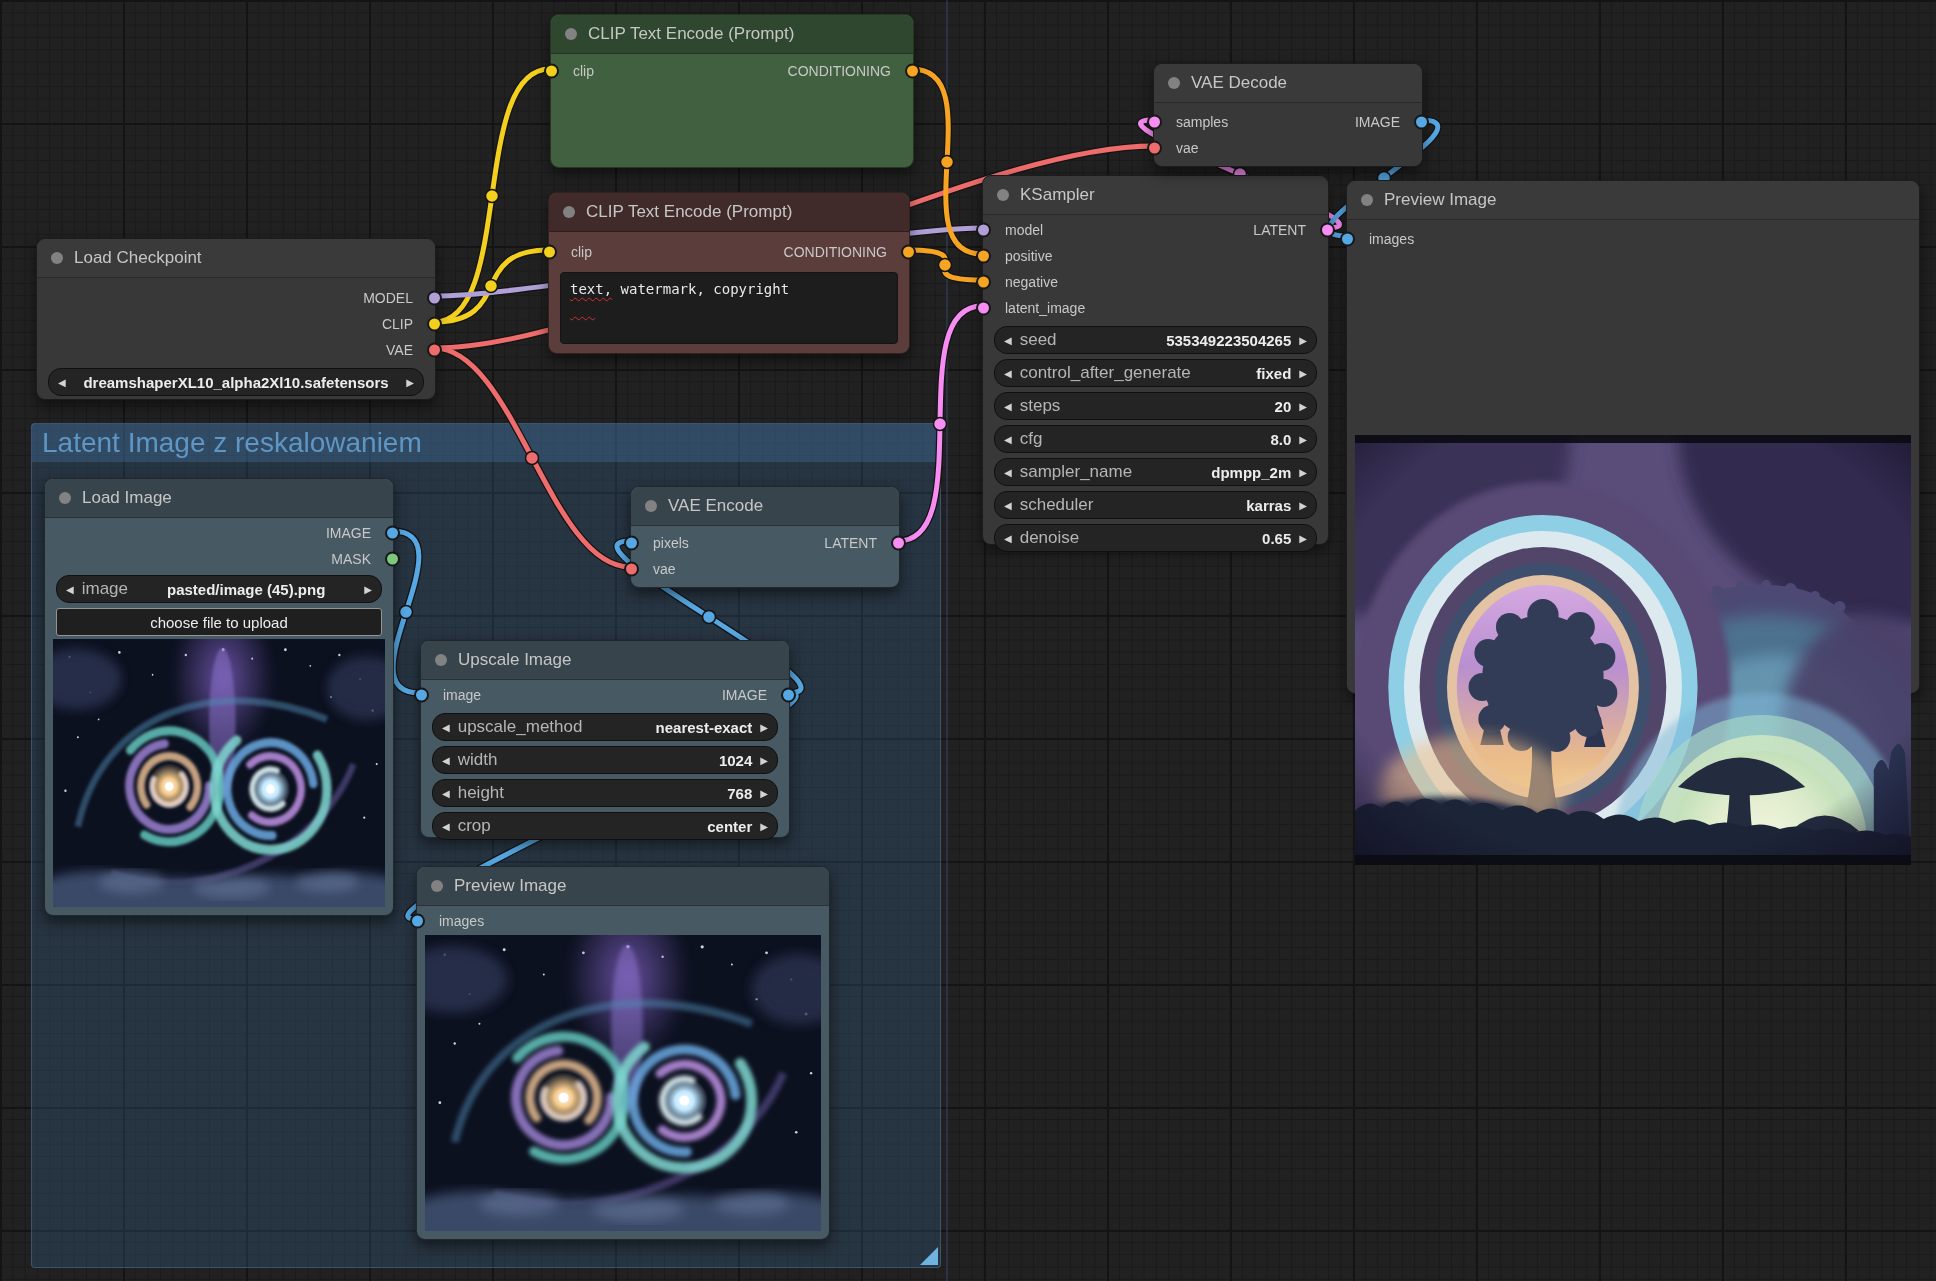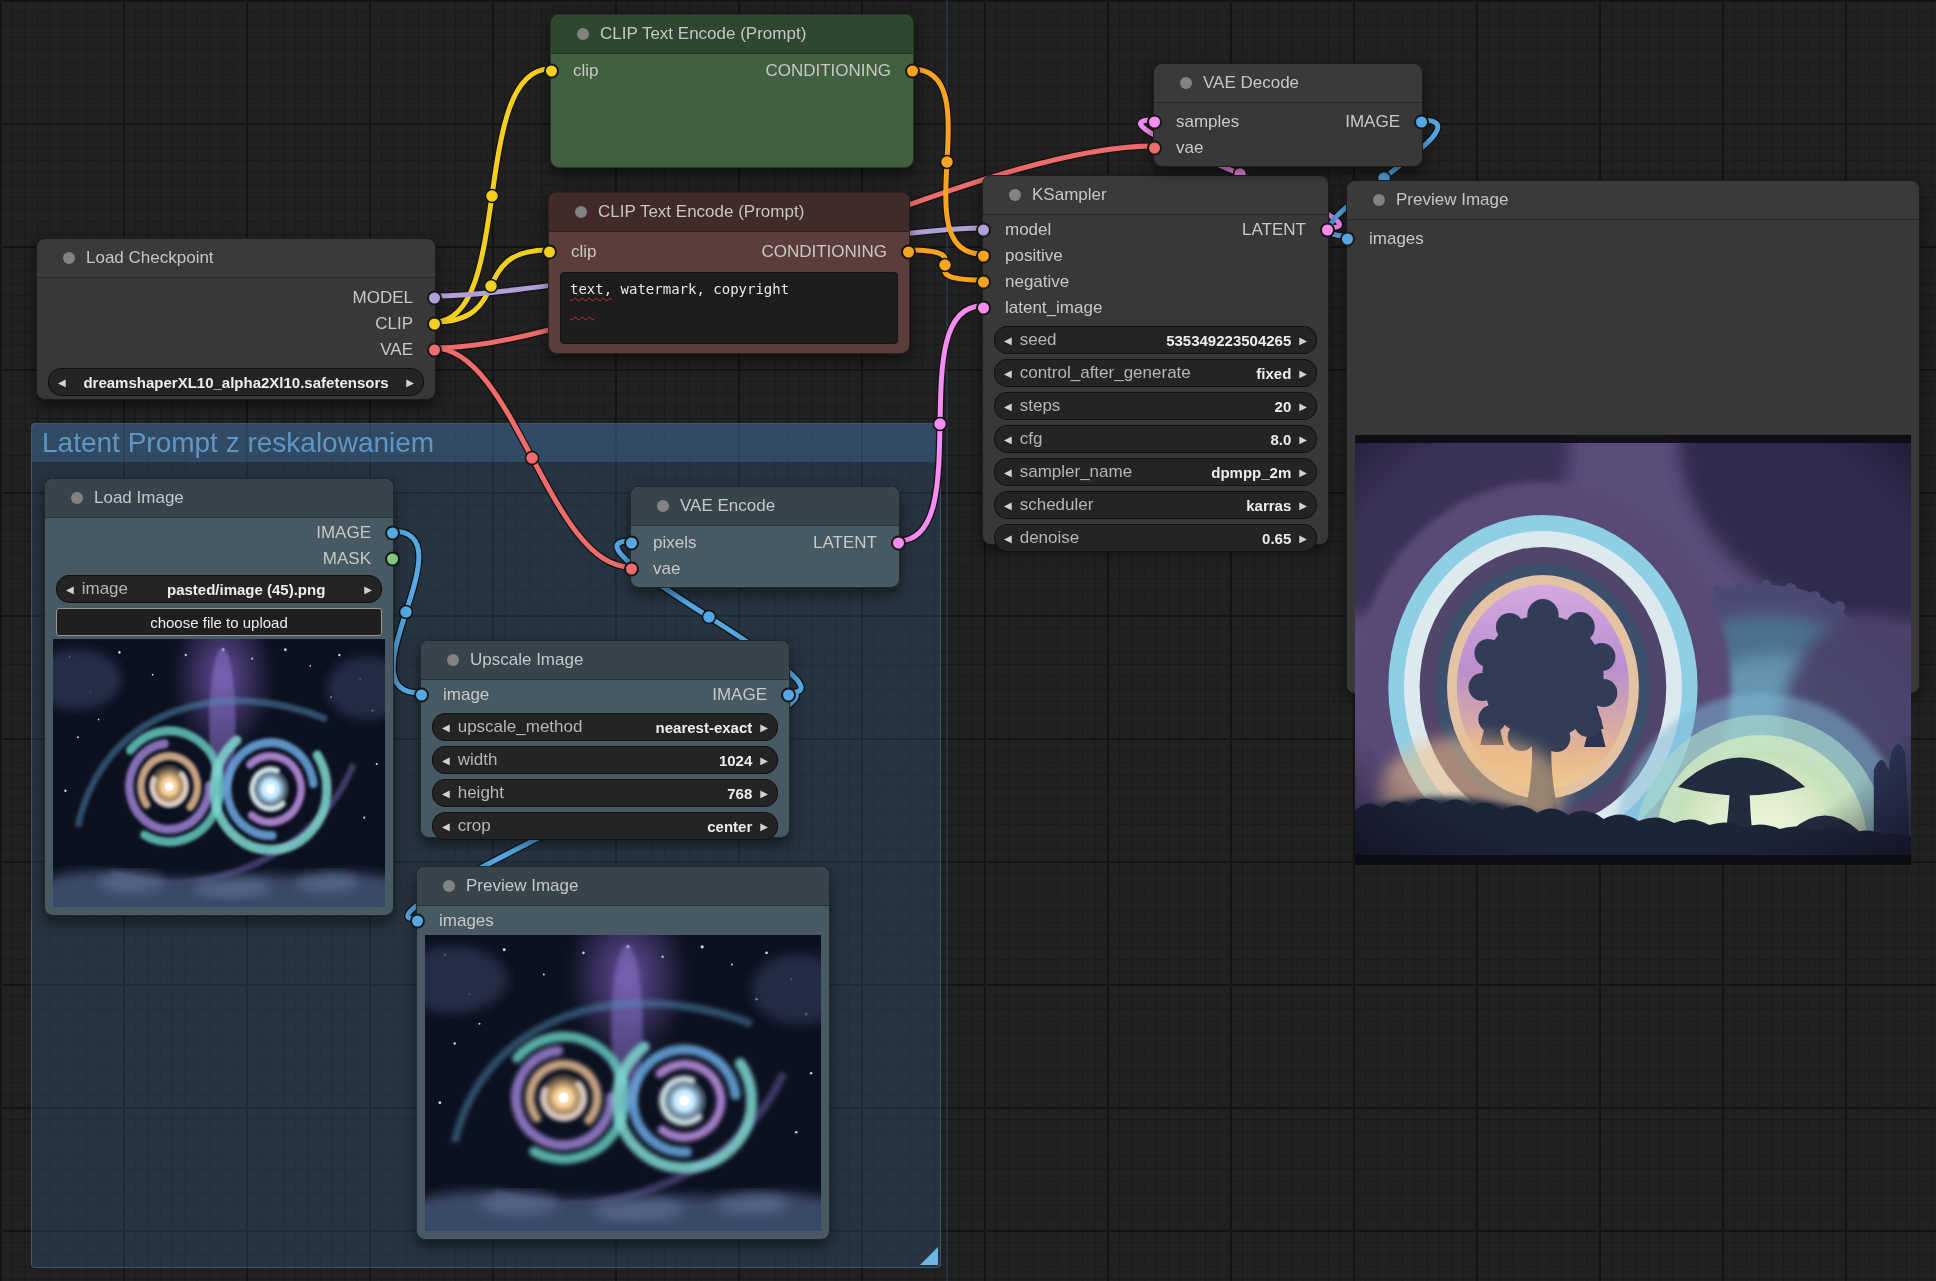--- a/index.html
+++ b/index.html
@@ -23,29 +23,29 @@
   
   #wires{position:absolute;left:0;top:0;z-index:2;}
   #wires path{fill:none;stroke-linecap:round;}
   #wires path.wire{stroke-width:5;}
   #wires circle.dot{stroke:#141414;stroke-width:1.5;}
   
   .node{position:absolute;z-index:3;border-radius:9px;background:#383838;border:1px solid #1c1c1c;box-shadow:0 6px 14px rgba(0,0,0,.5);}
   .node.slate{background:#475963;border-color:#20282d;}
   .node.green{background:#41603f;border-color:#26361f;}
   .node.maroon{background:#5b3d3c;border-color:#33201f;}
-  .hd{height:38px;display:flex;align-items:center;gap:11px;padding:0 26px;border-bottom:1px solid rgba(0,0,0,.28);border-radius:9px 9px 0 0;background:#3a3a3a;}
+  .hd{height:38px;display:flex;align-items:center;gap:11px;padding:0 14px;border-bottom:1px solid rgba(0,0,0,.28);border-radius:9px 9px 0 0;background:#3a3a3a;}
   .node.slate .hd{background:#38444b;}
   .node.green .hd{background:#2e472e;}
   .node.maroon .hd{background:#402a2a;}
   .hd .cdot{width:12px;height:12px;border-radius:50%;background:#828282;flex:0 0 auto;}
   .hd .ttl{font-size:17px;color:#c6c6c6;white-space:nowrap;}
   .rows{position:relative;}
   .row{position:relative;height:26px;display:flex;align-items:center;justify-content:space-between;padding:0 22px;}
-  .plabel{font-size:17px;color:#c8c8c8;}
+  .plabel{font-size:14px;color:#c8c8c8;}
   .plabel.rt{margin-left:auto;}
   .pin{position:absolute;top:50%;width:11px;height:11px;border-radius:50%;border:2px solid #181818;transform:translateY(-50%);box-sizing:content-box;}
   .pin.in{left:-7px;} .pin.out{right:-7px;}
   
   .widget{height:26px;border-radius:13px;background:#242424;border:1px solid #101010;display:flex;align-items:center;gap:8px;padding:0 9px;margin:5px 11px 0 11px;}
   .widget .arr{font-size:10px;color:#d2d2d2;flex:0 0 auto;}
   .widget .wlabel{font-size:17px;color:#b5b5b5;white-space:nowrap;}
   .widget .wval{font-size:15px;color:#ececec;font-weight:700;margin-left:auto;white-space:nowrap;}
   .widget.center .wval{margin:0 auto;}
   .btn{height:26px;margin:5px 11px 0 11px;background:#1f1f1f;border:1px solid #949494;border-radius:3px;display:flex;align-items:center;justify-content:center;font-size:15px;color:#ececec;}
@@ -57,21 +57,21 @@
 </style>
 </head>
 <body>
 
 <div id="canvas">
 
   <div class="vline" style="left:946px"></div>
 
   <div class="group" style="left:31px;top:423px;width:908px;height:843px">
     <div class="gtitle-band">
-      <span class="gtitle">Latent Prompt z reskalowaniem</span>
+      <span class="gtitle">Latent Image z reskalowaniem</span>
     </div>
     <div class="ghandle"></div>
   </div>
 
   <svg id="wires" width="1936" height="1281">
     <g id="wiregroup">
         <path class="" d="M788,693 C868,693 336,919 416,919" stroke="#141414" stroke-width="7.5"></path>
         <path class="" d="M788,693 C868,693 550,541 630,541" stroke="#141414" stroke-width="7.5"></path>
         <path class="" d="M392,531 C472,531 340,693 420,693" stroke="#141414" stroke-width="7.5"></path>
         <path class="" d="M1421,120 C1501,120 1266,236 1346,236" stroke="#141414" stroke-width="7.5"></path>

